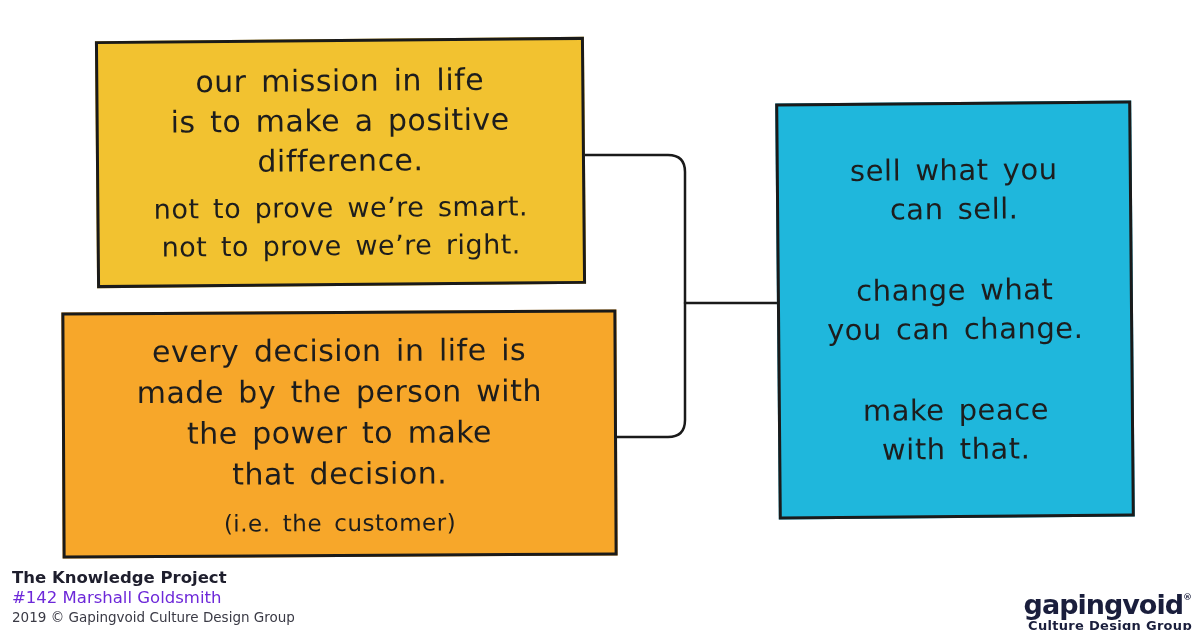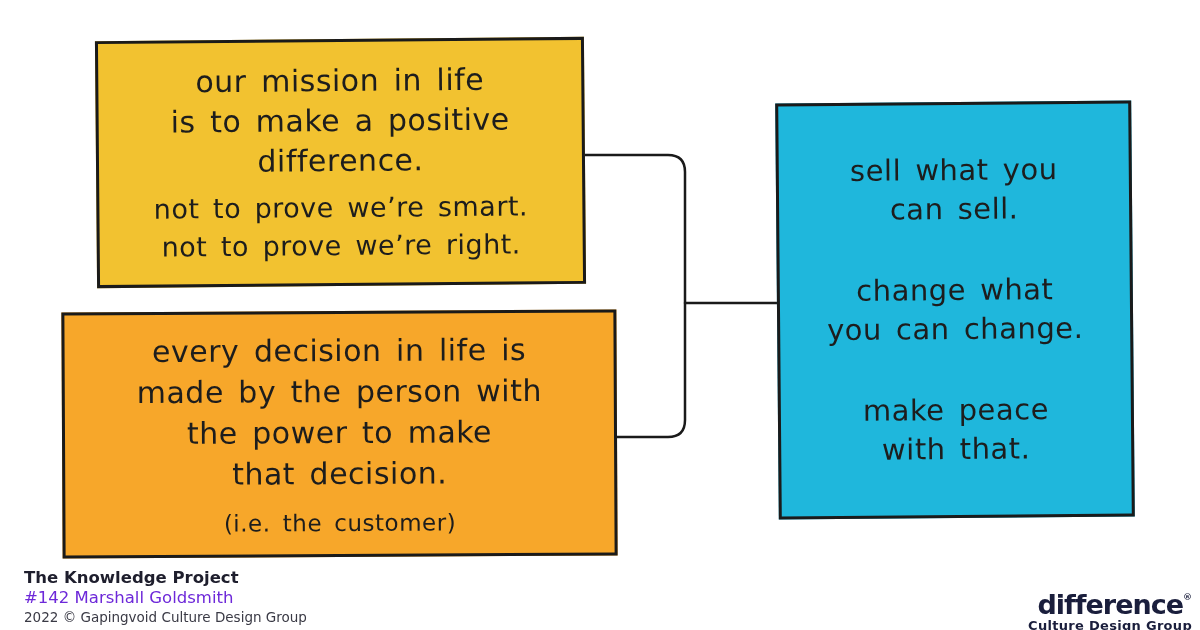--- a/index.html
+++ b/index.html
@@ -34,21 +34,21 @@
 
   .line-lg { font-size: 30px; line-height: 40px; }
   .line-md { font-size: 27px; line-height: 38px; }
   .gap-sm  { margin-top: 8px; }
   .line-or { font-size: 30px; line-height: 41px; }
   .line-note { font-size: 23px; line-height: 30px; margin-top: 14px; }
   .line-bl { font-size: 29px; line-height: 39px; }
   .stanza + .stanza { margin-top: 42px; }
 
   
-  .credits { position: absolute; left: 24px; top: 568px; }
+  .credits { position: absolute; left: 12px; top: 568px; }
   .credits .t1 { font-size: 16.5px; font-weight: bold; color: #1e1e2d; line-height: 20px; }
   .credits .t2 { font-size: 16.5px; color: #6d28d9; line-height: 20px; }
   .credits .t3 { font-size: 13.5px; color: #3a3a45; line-height: 18px; }
 
   
   .logo { position: absolute; right: 8px; top: 584px; text-align: right; }
   .logo .brand { font-size: 27px; font-weight: bold; letter-spacing: -1px; line-height: 26px; }
   .logo .brand sup { font-size: 9px; vertical-align: 14px; letter-spacing: 0; }
   .logo .tagline { font-size: 13px; font-weight: bold; letter-spacing: 0.3px; line-height: 15px; }
 </style>
@@ -89,21 +89,21 @@
     </div>
     <div class="stanza">
       <div class="line-bl">make peace</div>
       <div class="line-bl">with that.</div>
     </div>
   </div>
 
   <div class="credits">
     <div class="t1">The Knowledge Project</div>
     <div class="t2">#142 Marshall Goldsmith</div>
-    <div class="t3">2022 © Gapingvoid Culture Design Group</div>
+    <div class="t3">2019 © Gapingvoid Culture Design Group</div>
   </div>
 
   <div class="logo" style="color: rgb(26, 30, 60);">
-    <div class="brand"><span>difference</span><sup>®</sup></div>
+    <div class="brand"><span>gapingvoid</span><sup>®</sup></div>
     <div class="tagline">Culture Design Group</div>
   </div>
 
 </div>
 
 </body></html>

